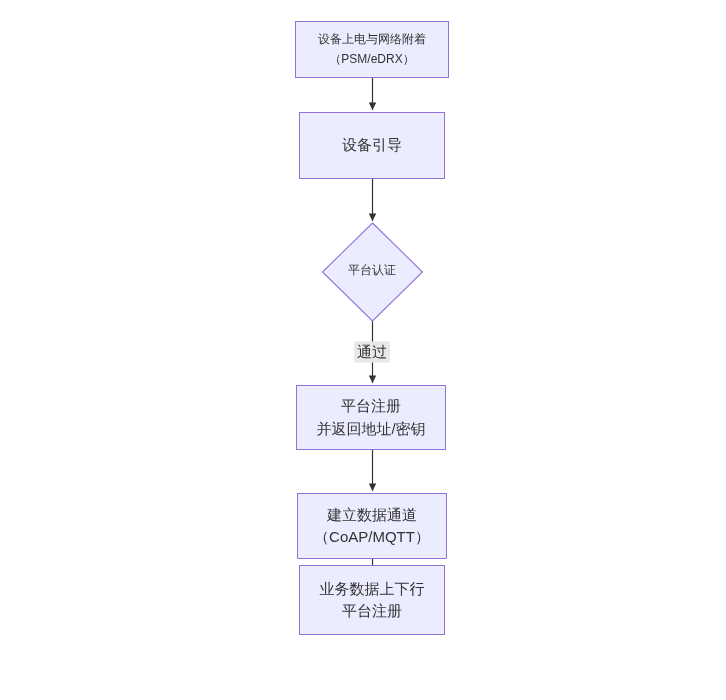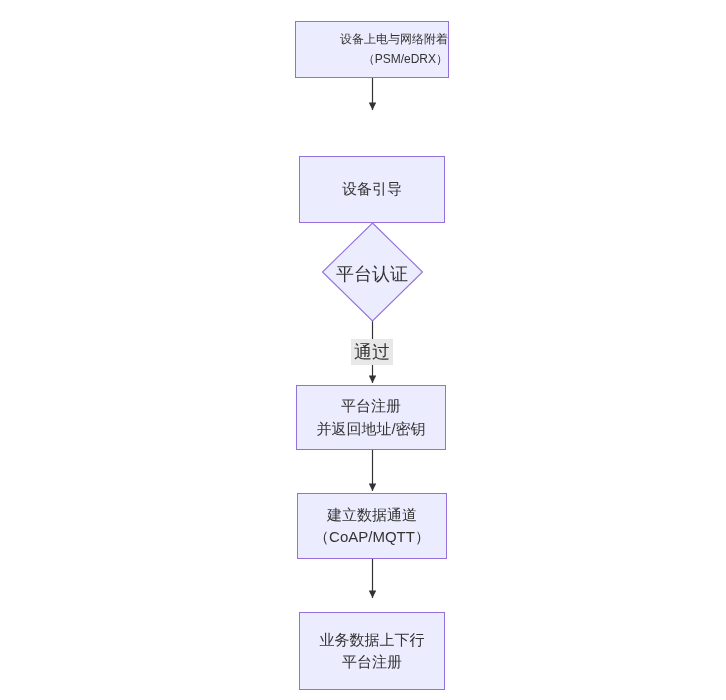--- a/index.html
+++ b/index.html
@@ -18,30 +18,30 @@
   .edges-svg line{stroke:var(--edge-line);stroke-width:1.2;}
   .edges-svg .diamond{fill:var(--node-fill);stroke:var(--node-border);stroke-width:1.1;}
   .arrow-head{fill:var(--edge-line);}
   .node{
     position:absolute;
     background:var(--node-fill);
     border:1px solid var(--node-border);
     display:flex;flex-direction:column;align-items:center;justify-content:center;
     text-align:center;font-size:15px;line-height:1.5;color:var(--text);
   }
-  .node.small{font-size:12px;line-height:1.6;align-items:flex-end;}
+  .node.small{font-size:12px;line-height:1.6;}
   .diamond-label{
     position:absolute;left:322px;top:262px;width:100px;
-    text-align:center;font-size:18px;color:var(--text);
+    text-align:center;font-size:12px;color:var(--text);
   }
   .edge-label{
     position:absolute;left:372px;top:352px;
     transform:translate(-50%,-50%);
     background:var(--edge-label-bg);
-    padding:1px 3px;font-size:18px;color:var(--text);white-space:nowrap;
+    padding:1px 3px;font-size:15px;color:var(--text);white-space:nowrap;
   }
 </style>
 </head>
 <body>
 
 <div class="canvas">
 
   <svg class="edges-svg" width="726" height="700" viewBox="0 0 726 700" xmlns="http://www.w3.org/2000/svg">
     <defs>
       <marker id="arrow" viewBox="0 0 10 10" refX="10" refY="5" markerUnits="userSpaceOnUse" markerWidth="9" markerHeight="7.5" orient="auto">
@@ -56,36 +56,36 @@
     <line x1="372.5" y1="559" x2="372.5" y2="598" marker-end="url(#arrow)"></line>
 
     <polygon class="diamond" points="372.5,223 422.5,272 372.5,321 322.5,272"></polygon>
   </svg>
 
   <div class="node small" style="left:295px;top:21px;width:154px;height:57px;">
     <span>设备上电与网络附着</span>
     <span>（PSM/eDRX）</span>
   </div>
 
-  <div class="node" style="left:299px;top:112px;width:146px;height:67px;margin-top:44px;">
+  <div class="node" style="left:299px;top:112px;width:146px;height:67px;">
     <span>设备引导</span>
   </div>
 
   <div class="diamond-label">平台认证</div>
 
   <div class="edge-label">通过</div>
 
   <div class="node" style="left:297px;top:493px;width:150px;height:66px;">
     <span>建立数据通道</span>
     <span>（CoAP/MQTT）</span>
   </div>
 
   <div class="node" style="left:296px;top:385px;width:150px;height:65px;">
     <span>平台注册</span>
     <span>并返回地址/密钥</span>
   </div>
 
-  <div class="node" style="left:299px;top:612px;width:146px;height:78px;text-align:right;">
+  <div class="node" style="left:299px;top:565px;width:146px;height:70px;text-align:right;">
     <span>业务数据上下行</span>
     <span>平台注册</span>
   </div>
 
 </div>
 
 </body></html>

